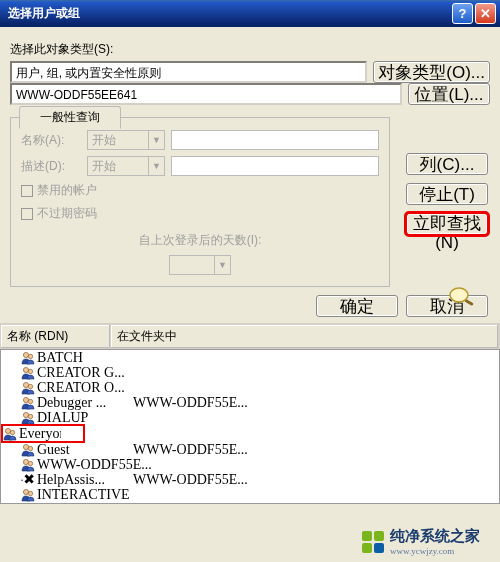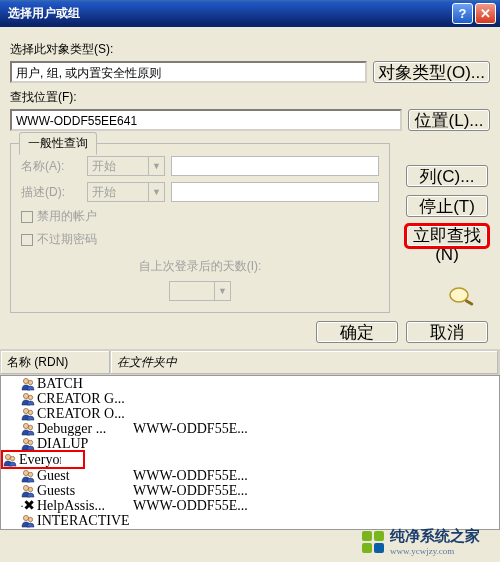--- a/index.html
+++ b/index.html
@@ -64,21 +64,21 @@
     margin-top: 12px;
     padding: 12px 10px 10px 10px;
     position: relative;
   }
   .tab {
     position: absolute;
     top: -12px; left: 8px;
     background: #ece9d8;
     border: 1px solid #bbb;
     border-bottom: 1px solid #ece9d8;
-    padding: 2px 8px;
+    padding: 2px 20px;
     border-radius: 3px 3px 0 0;
   }
   .form-grid {
     display: grid;
     grid-template-columns: 60px 78px 1fr;
     gap: 6px 6px;
     align-items: center;
   }
   .form-grid .lbl { color: #a0a0a0; }
   .combo {
@@ -97,35 +97,35 @@
     font-size: 9px;
   }
   .text-in {
     border: 1px solid #bbb;
     height: 20px;
     background: #fff;
   }
   .chk { color:#a0a0a0; display:flex; align-items:center; gap:4px; margin-top:6px;}
   .chk .box { width:12px; height:12px; border:1px solid #999; background:#ece9d8;}
   .days-row { display:flex; align-items:center; gap:6px; margin-top:10px; color:#a0a0a0;flex-direction:column;}
-  .sidebtns { position:absolute; right:12px; top:165px; display:flex; flex-direction:column; gap:8px; width:82px;}
+  .sidebtns { position:absolute; right:12px; top:153px; display:flex; flex-direction:column; gap:8px; width:82px;}
   .redbox { outline: 3px solid #e00; outline-offset: -1px; }
   .dlg-btns { display:flex; justify-content:flex-end; gap:8px; padding:8px 12px 0 0;}
   .list-area { margin-top:6px; border-top:1px solid #d4d0c8;}
   .list-head {
     display:flex; background:#ece9d8;
     border:1px solid #d4d0c8;
   }
   .list-head .col {
     padding: 3px 6px;
     border-right:1px solid #d4d0c8;
     box-shadow: inset 0 -1px 0 #bbb, inset -1px 0 0 #bbb, inset 1px 1px 0 #fff;
   }
   .col.rdn { width:110px; }
-  .col.folder { flex:1;font-style:italic; }
+  .col.folder { flex:1; }
   .list-body { background:#fff; height:155px; overflow:hidden; border:1px solid #999;}
   .li { display:flex; align-items:center; height:15px; padding:0 20px; gap:2px; font-family: Tahoma, "SimSun"; font-size:14px;}
   .usr-icon {
     width:14px; height:14px; display:inline-flex; align-items:center; justify-content:center;
   }
   .usr-icon svg { width:14px; height:14px; }
   .li .rdn-cell { width:94px; white-space:nowrap; overflow:hidden;}
   .li .folder-cell { flex:1; }
   .li.everyone { outline:2px solid #e00; width:80px; margin:1px 0 1px 2px; padding-left:0;}
   .watermark {
@@ -149,21 +149,20 @@
   <div class="winbtn close">✕</div>
 </div>
 
 <div class="content">
   <div class="label">选择此对象类型(S):</div>
   <div class="row">
     <div class="sunken">用户, 组, 或内置安全性原则</div>
     <button class="btn">对象类型(O)...</button>
   </div>
 
-  <div class="label">查找位置(F):</div>
   <div class="row">
     <div class="sunken">WWW-ODDF55EE641</div>
     <button class="btn">位置(L)...</button>
   </div>
 
   <div class="groupbox" style="width:380px; height:170px;">
     <div class="tab">一般性查询</div>
     <div class="form-grid">
       <div class="lbl">名称(A):</div>
       <div class="combo">
@@ -307,21 +306,20 @@
       </div>
       <div class="li">
         <span class="usr-icon">
           <svg viewBox="0 0 14 14">
             <circle cx="5" cy="4" r="2.6" fill="#f0c89a" stroke="#7a4a1a" stroke-width="0.6"></circle>
             <path d="M1 13 Q1 8 5 8 Q9 8 9 13 Z" fill="#2a4aa0" stroke="#15306a" stroke-width="0.6"></path>
             <circle cx="9.5" cy="5.5" r="2.2" fill="#f0c89a" stroke="#7a4a1a" stroke-width="0.6"></circle>
             <path d="M6 13 Q6 9 9.5 9 Q13 9 13 13 Z" fill="#3f64c4" stroke="#15306a" stroke-width="0.6"></path>
           </svg>
         </span>
-        <span class="rdn-cell">Guests</span>
         <span class="folder-cell">WWW-ODDF55E...</span>
       </div>
       <div class="li">
         <span class="usr-icon">
           <svg viewBox="0 0 14 14">
             <circle cx="5" cy="4" r="2.6" fill="#f0c89a" stroke="#7a4a1a" stroke-width="0.6"></circle>
             <path d="M1 13 Q1 8 5 8 Q9 8 9 13 Z" fill="#2a4aa0" stroke="#15306a" stroke-width="0.6"></path>
             <circle cx="9.5" cy="5.5" r="2.2" fill="#f0c89a" stroke="#7a4a1a" stroke-width="0.6"></circle>
             <path d="M6 13 Q6 9 9.5 9 Q13 9 13 13 Z" fill="#3f64c4" stroke="#15306a" stroke-width="0.6"></path>
           </svg>

